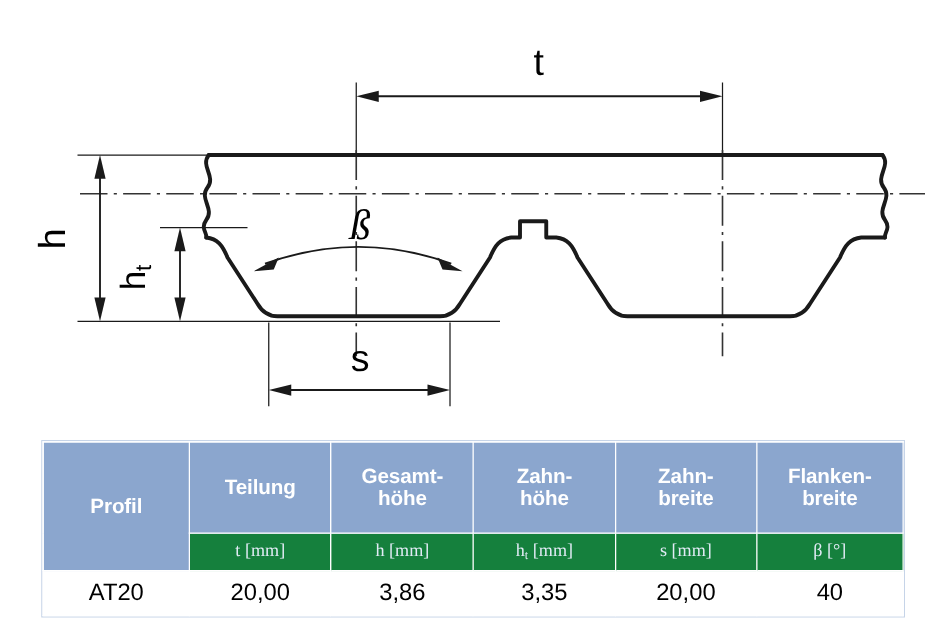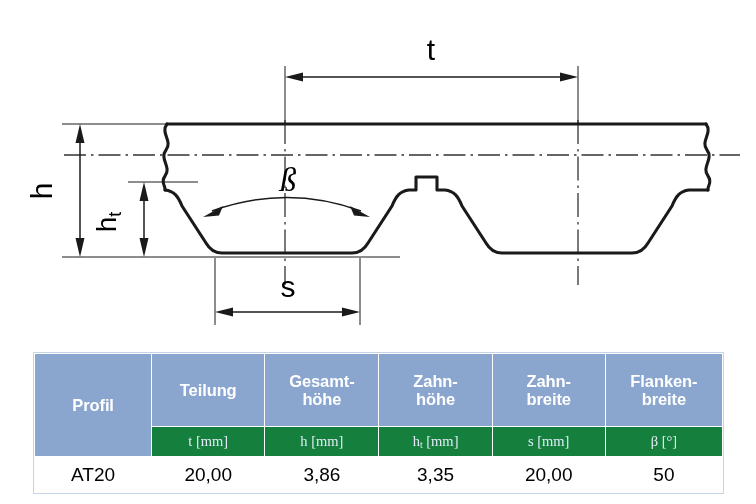--- a/index.html
+++ b/index.html
@@ -225,19 +225,19 @@
           <td class="hdr-unit"><span>h</span><span class="sub">t</span><span> [mm]</span></td>
           <td class="hdr-unit">s [mm]</td>
           <td class="hdr-unit">β [°]</td>
         </tr>
         <tr class="data-row">
           <td class="profil-cell">AT20</td>
           <td>20,00</td>
           <td>3,86</td>
           <td>3,35</td>
           <td>20,00</td>
-          <td>50</td>
+          <td>40</td>
         </tr>
       </tbody>
     </table>
   </div>
 
 </div>
 
 </body></html>

